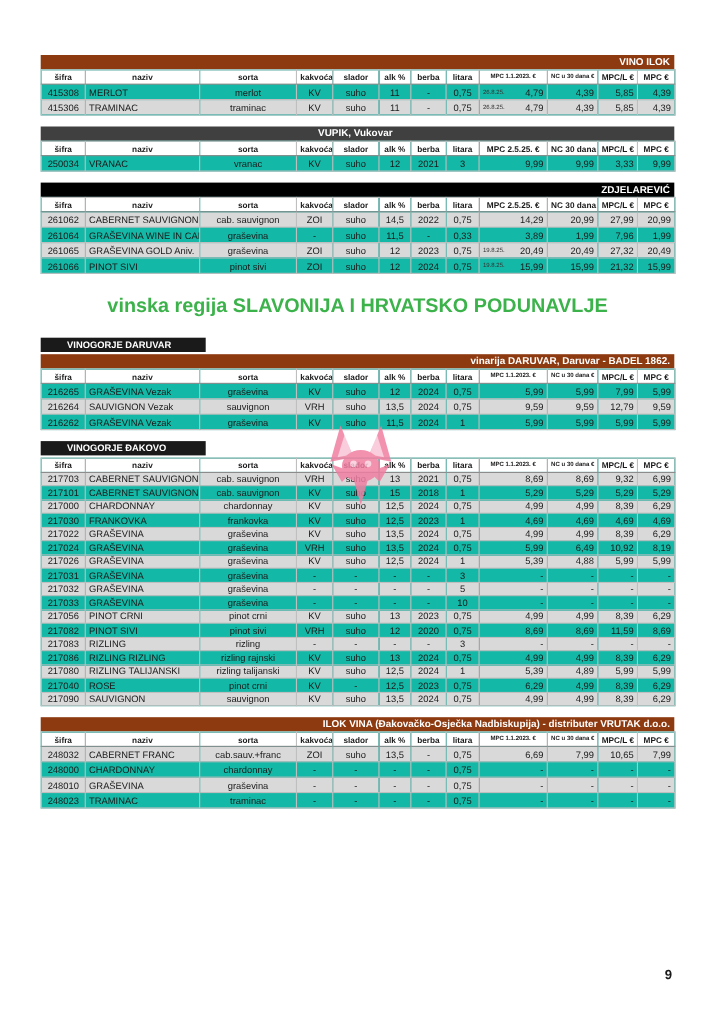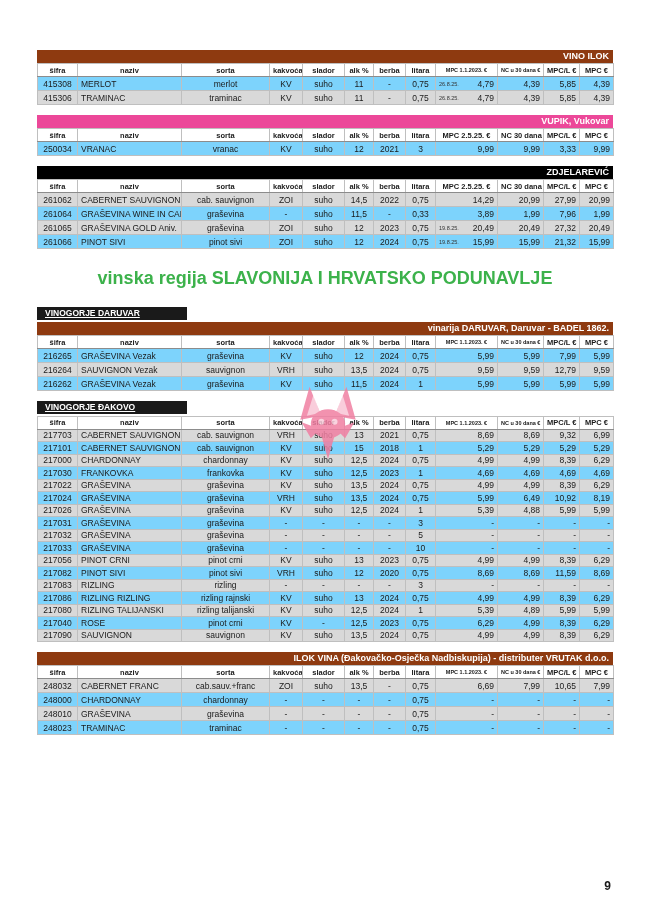--- a/index.html
+++ b/index.html
@@ -1,24 +1,24 @@
 <!DOCTYPE html>
 <html><head>
 <meta charset="utf-8">
 <style>
   html,body{margin:0;padding:0;background:#ffffff;}
   body{font-family:"Liberation Sans", sans-serif; color:#1a1a1a;}
   .page{position:relative;width:650px;height:919px;background:#ffffff;overflow:hidden;}
   .content{position:absolute;left:37px;top:50px;width:576px;}
   .section{margin-bottom:10px;position:relative;}
   .region-tab{width:150px;height:13px;line-height:13px;background:#1a1a1a;color:#ffffff;
-    font-weight:bold;font-size:8.5px;padding-left:8px;box-sizing:border-box;margin-bottom:2px;text-decoration:underline;}
+    font-weight:bold;font-size:8.5px;padding-left:24px;box-sizing:border-box;margin-bottom:2px;}
   .producer-bar{height:13px;line-height:13px;background:#8e3a10;color:#ffffff;font-weight:bold;
     font-size:9px;text-align:right;padding-right:4px;box-sizing:border-box;}
-  table.wine{width:576px;border-collapse:collapse;table-layout:fixed;font-size:8.5px;background:#7dd3fc;}
+  table.wine{width:576px;border-collapse:collapse;table-layout:fixed;font-size:8.5px;background:#14b8a6;}
   table.wine th, table.wine td{border:1px solid #bfbfbf;padding:0 3px;height:14px;overflow:hidden;
     white-space:nowrap;box-sizing:border-box;}
   table.wine.dense th, table.wine.dense td{height:12.5px;}
   table.wine th{font-weight:bold;font-size:7.5px;text-align:center;background:#ffffff;
     border-bottom:1px solid #8c8c8c;height:13px;}
   table.wine th.small-hdr{font-size:5.5px;}
   table.wine td.c{text-align:center;}
   table.wine td.l{text-align:left;}
   table.wine td.r{text-align:right;}
   table.wine .sep{border-left:1.5px solid #555555;}
@@ -107,21 +107,21 @@
                   </span>
                 </td>
                 <td class="r">4,39</td>
                 <td class="r sep">5,85</td>
                 <td class="r">4,39</td>
               </tr>
             </tbody>
           </table>
         </div>
         <div class="section">
-          <div class="producer-bar" style="background: #ec4899;">VUPIK, Vukovar</div>
+          <div class="producer-bar" style="background: #404040; text-align: center;">VUPIK, Vukovar</div>
           <table class="wine">
             <colgroup>
               <col style="width: 40px;">
               <col style="width: 104px;">
               <col style="width: 88px;">
               <col style="width: 33px;">
               <col style="width: 42px;">
               <col style="width: 29px;">
               <col style="width: 32px;">
               <col style="width: 30px;">

